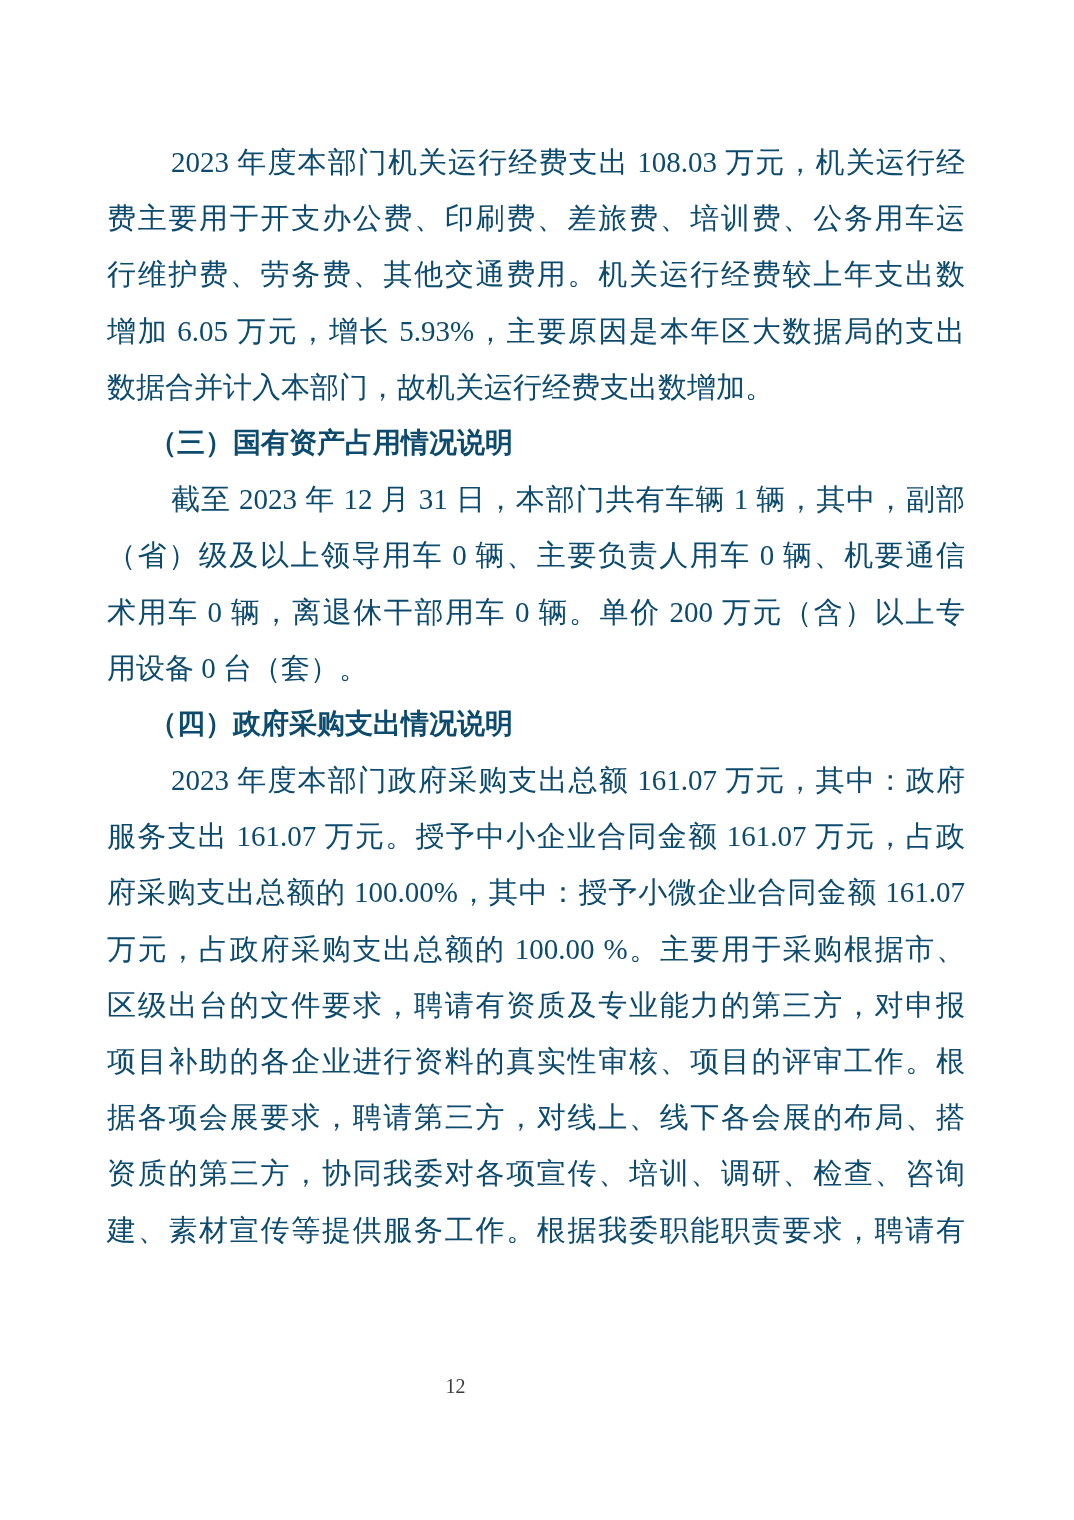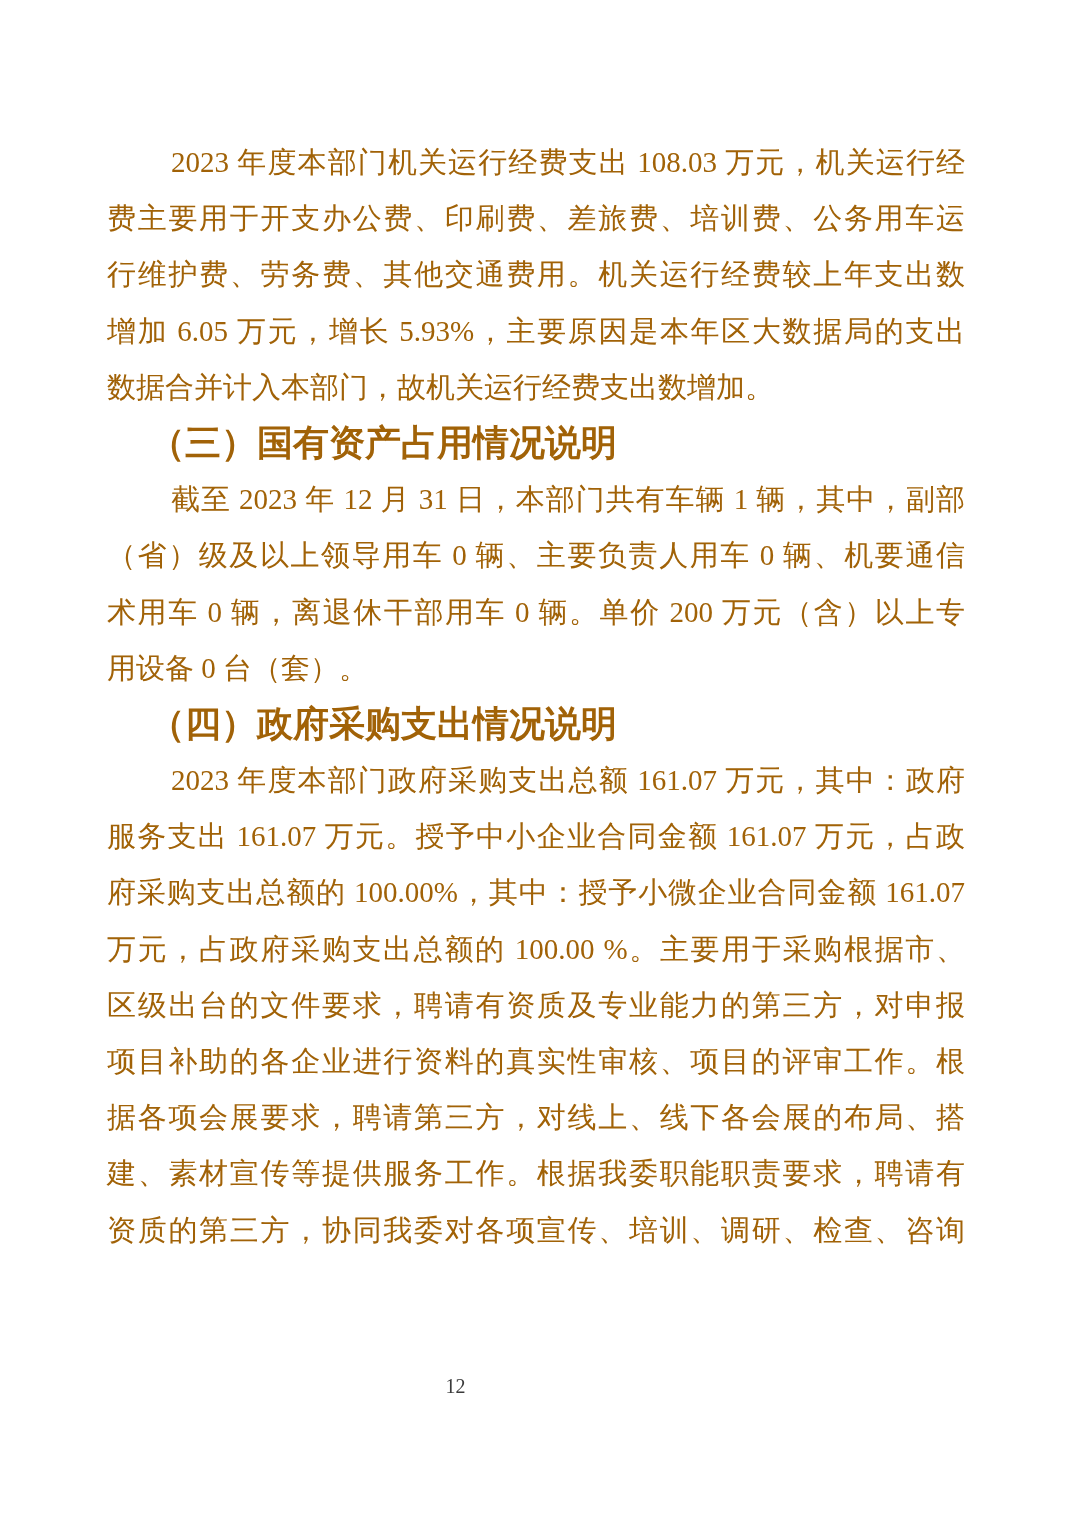--- a/index.html
+++ b/index.html
@@ -20,36 +20,36 @@
   .content {
     position: absolute;
     left: 107px;
     top: 134px;
     width: 858px;
   }
   .line {
     height: 56.2px;
     line-height: 56.2px;
     font-size: 29px;
-    color: #a16207;
+    color: #0c4a6e;
     text-align: justify;
     text-align-last: justify;
     overflow: visible;
     white-space: nowrap;
   }
   .indent {
     text-indent: 64px;
   }
   .para-end {
     text-align: center;
     text-align-last: left;
   }
   .heading {
     font-weight: bold;
-    font-size: 36px;
+    font-size: 28px;
     text-align: left;
     text-align-last: left;
     text-indent: 42px;
   }
   .footer {
     position: absolute;
     left: 0;
     top: 1372px;
     width: 911px;
     text-align: center;
@@ -84,20 +84,20 @@
     <div class="line heading">（四）政府采购支出情况说明</div>
 
     <div>
       <div class="line indent">2023 年度本部门政府采购支出总额 161.07 万元，其中：政府</div>
       <div class="line">服务支出 161.07 万元。授予中小企业合同金额 161.07 万元，占政</div>
       <div class="line">府采购支出总额的 100.00%，其中：授予小微企业合同金额 161.07</div>
       <div class="line">万元，占政府采购支出总额的 100.00 %。主要用于采购根据市、</div>
       <div class="line">区级出台的文件要求，聘请有资质及专业能力的第三方，对申报</div>
       <div class="line">项目补助的各企业进行资料的真实性审核、项目的评审工作。根</div>
       <div class="line">据各项会展要求，聘请第三方，对线上、线下各会展的布局、搭</div>
+      <div class="line">资质的第三方，协同我委对各项宣传、培训、调研、检查、咨询</div>
       <div class="line">建、素材宣传等提供服务工作。根据我委职能职责要求，聘请有</div>
-      <div class="line">资质的第三方，协同我委对各项宣传、培训、调研、检查、咨询</div>
     </div>
 
   </div>
 
   <div class="footer">12</div>
 </div>
 
 </body></html>

